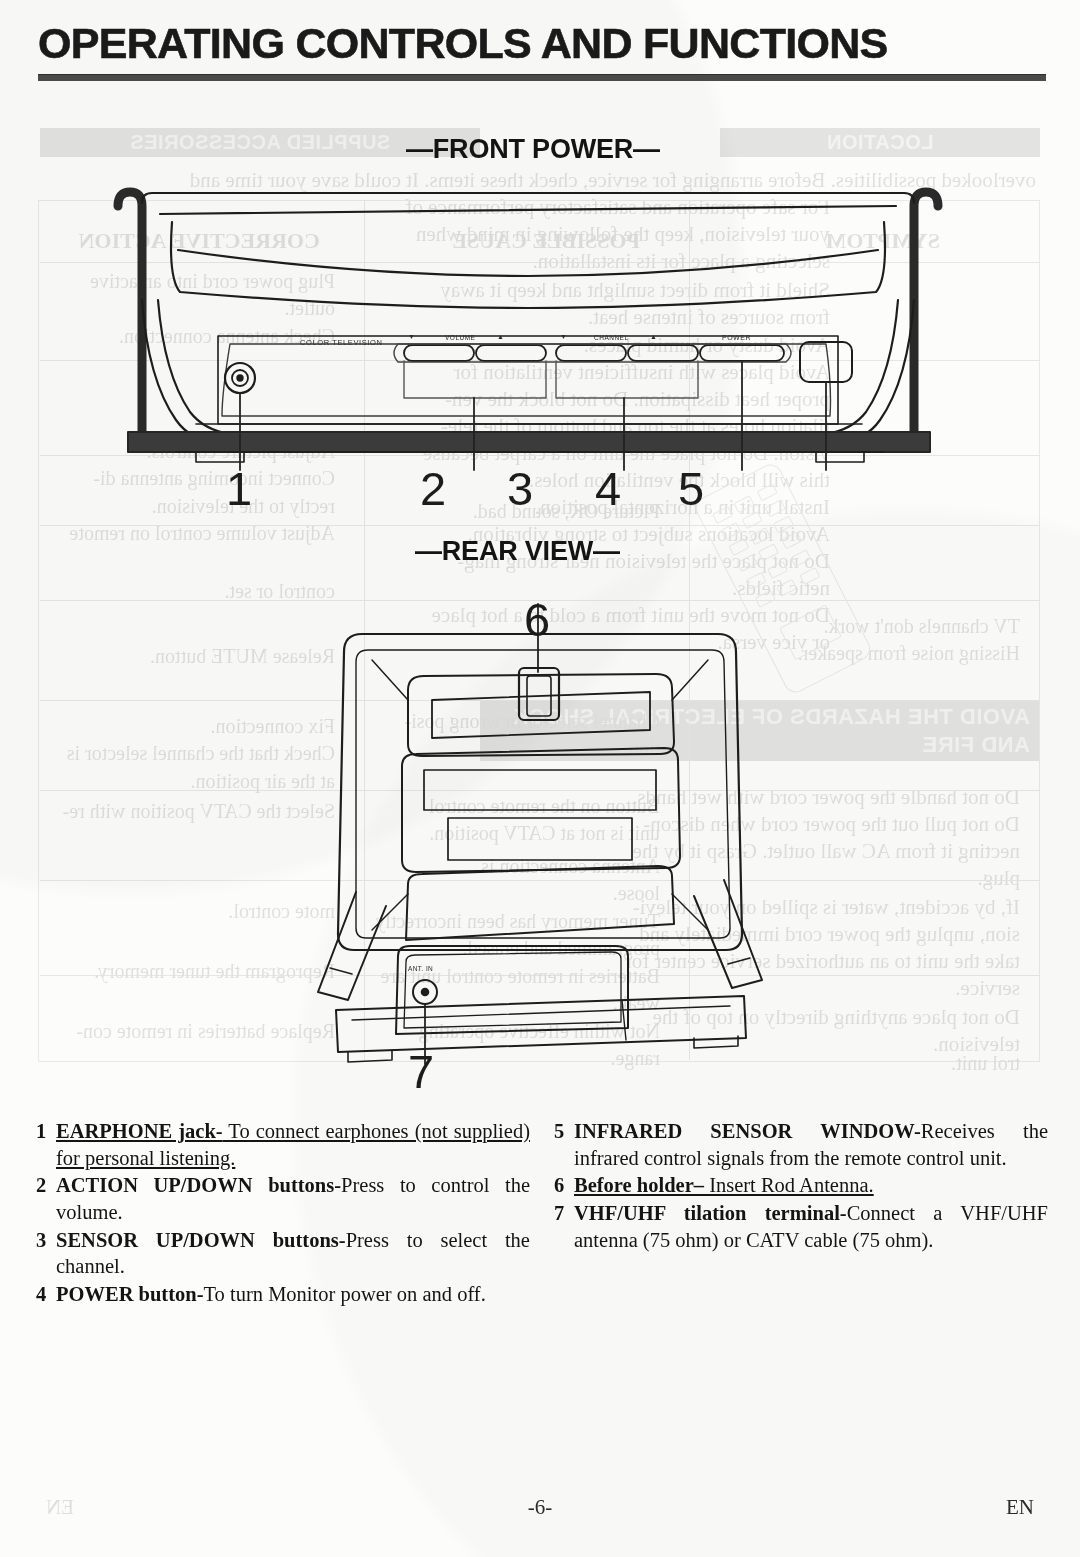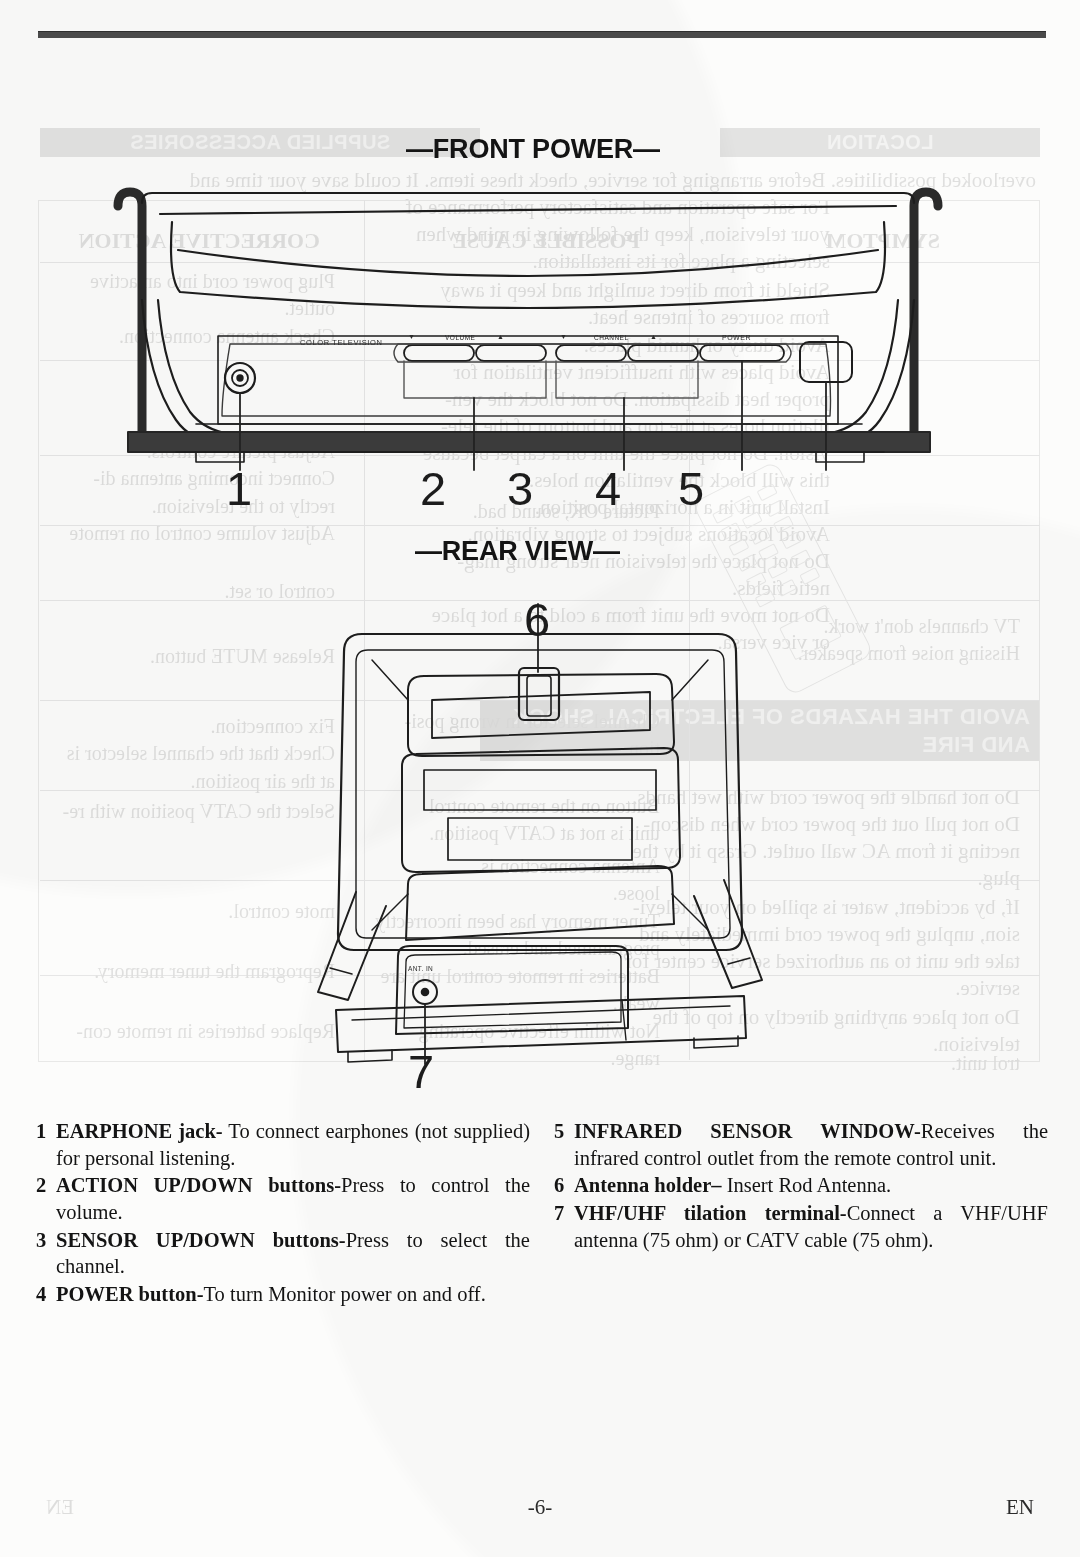--- a/index.html
+++ b/index.html
@@ -75,21 +75,21 @@
   #legend{position:absolute;left:36px;top:1118px;width:1012px;
     display:flex;gap:24px;}
   .legend-col{width:494px;}
   .legend-item{
     display:flex;font-size:20.5px;line-height:1.30;color:#141414;
     margin-bottom:1px;
   }
   .legend-num{width:20px;flex:0 0 20px;font-weight:bold;}
   .legend-body{flex:1;text-align:justify;}
   .legend-body b{font-weight:bold;}
-  .j{text-align-last:left;}
+  .j{text-align-last:left;text-decoration:underline;}
 
   
   #footer{position:absolute;left:0;top:1495px;width:1080px;height:40px;}
   #page-number{position:absolute;left:0;width:1080px;text-align:center;
     font-size:21px;color:#2b2b2b;}
   #lang-code{position:absolute;right:46px;top:0;font-size:21px;color:#2b2b2b;
     font-family:"Liberation Serif",serif;}
   #lang-code-ghost{position:absolute;left:46px;top:0;font-size:21px;
     color:#2b2b2b;opacity:.14;transform:scaleX(-1);
     font-family:"Liberation Serif",serif;}
@@ -206,20 +206,21 @@
     <i style="left:12px;top:112px;"></i>
       <i style="left:38px;top:112px;"></i>
       <i style="left:62px;top:112px;"></i>
     <i style="left:20px;top:150px;width:50px;height:34px;"></i>
   </div>
 </div>
 
 <div id="grain"></div>
 
 <div id="title-block">
+  <div id="title-text">OPERATING CONTROLS AND FUNCTIONS</div>
   <div id="title-rule"></div>
 </div>
 
 <div class="view-caption" style="left:406px;top:134px;">—FRONT POWER—</div>
 <div class="view-caption" style="left:415px;top:536px;">—REAR VIEW—</div>
 
 <div id="art">
 <svg width="1080" height="1120" viewBox="0 0 1080 1120" xmlns="http://www.w3.org/2000/svg" fill="none" stroke="#1d1d1d" stroke-width="2.2" stroke-linejoin="round" stroke-linecap="round">
 
   <g>
@@ -363,26 +364,26 @@
     <div class="legend-item">
       <div class="legend-num">4</div>
       <div class="legend-body"><b>POWER button-</b><span>To turn Monitor power on and off.</span></div>
     </div>
   </div>
 
   <div class="legend-col">
 
     <div class="legend-item">
       <div class="legend-num">5</div>
-      <div class="legend-body"><b>INFRARED SENSOR WINDOW-</b><span>Receives the infrared control outlet from the remote control unit.</span></div>
+      <div class="legend-body"><b>INFRARED SENSOR WINDOW-</b><span>Receives the infrared control signals from the remote control unit.</span></div>
     </div>
 
     <div class="legend-item">
       <div class="legend-num">6</div>
-      <div class="legend-body j"><b>Antenna holder–</b><span> Insert Rod Antenna.</span></div>
+      <div class="legend-body j"><b>Before holder–</b><span> Insert Rod Antenna.</span></div>
     </div>
 
     <div class="legend-item">
       <div class="legend-num">7</div>
       <div class="legend-body"><b>VHF/UHF tilation terminal-</b><span>Connect a VHF/UHF antenna (75 ohm) or CATV cable (75 ohm).</span></div>
     </div>
   </div>
 </div>
 
 <div id="footer">

